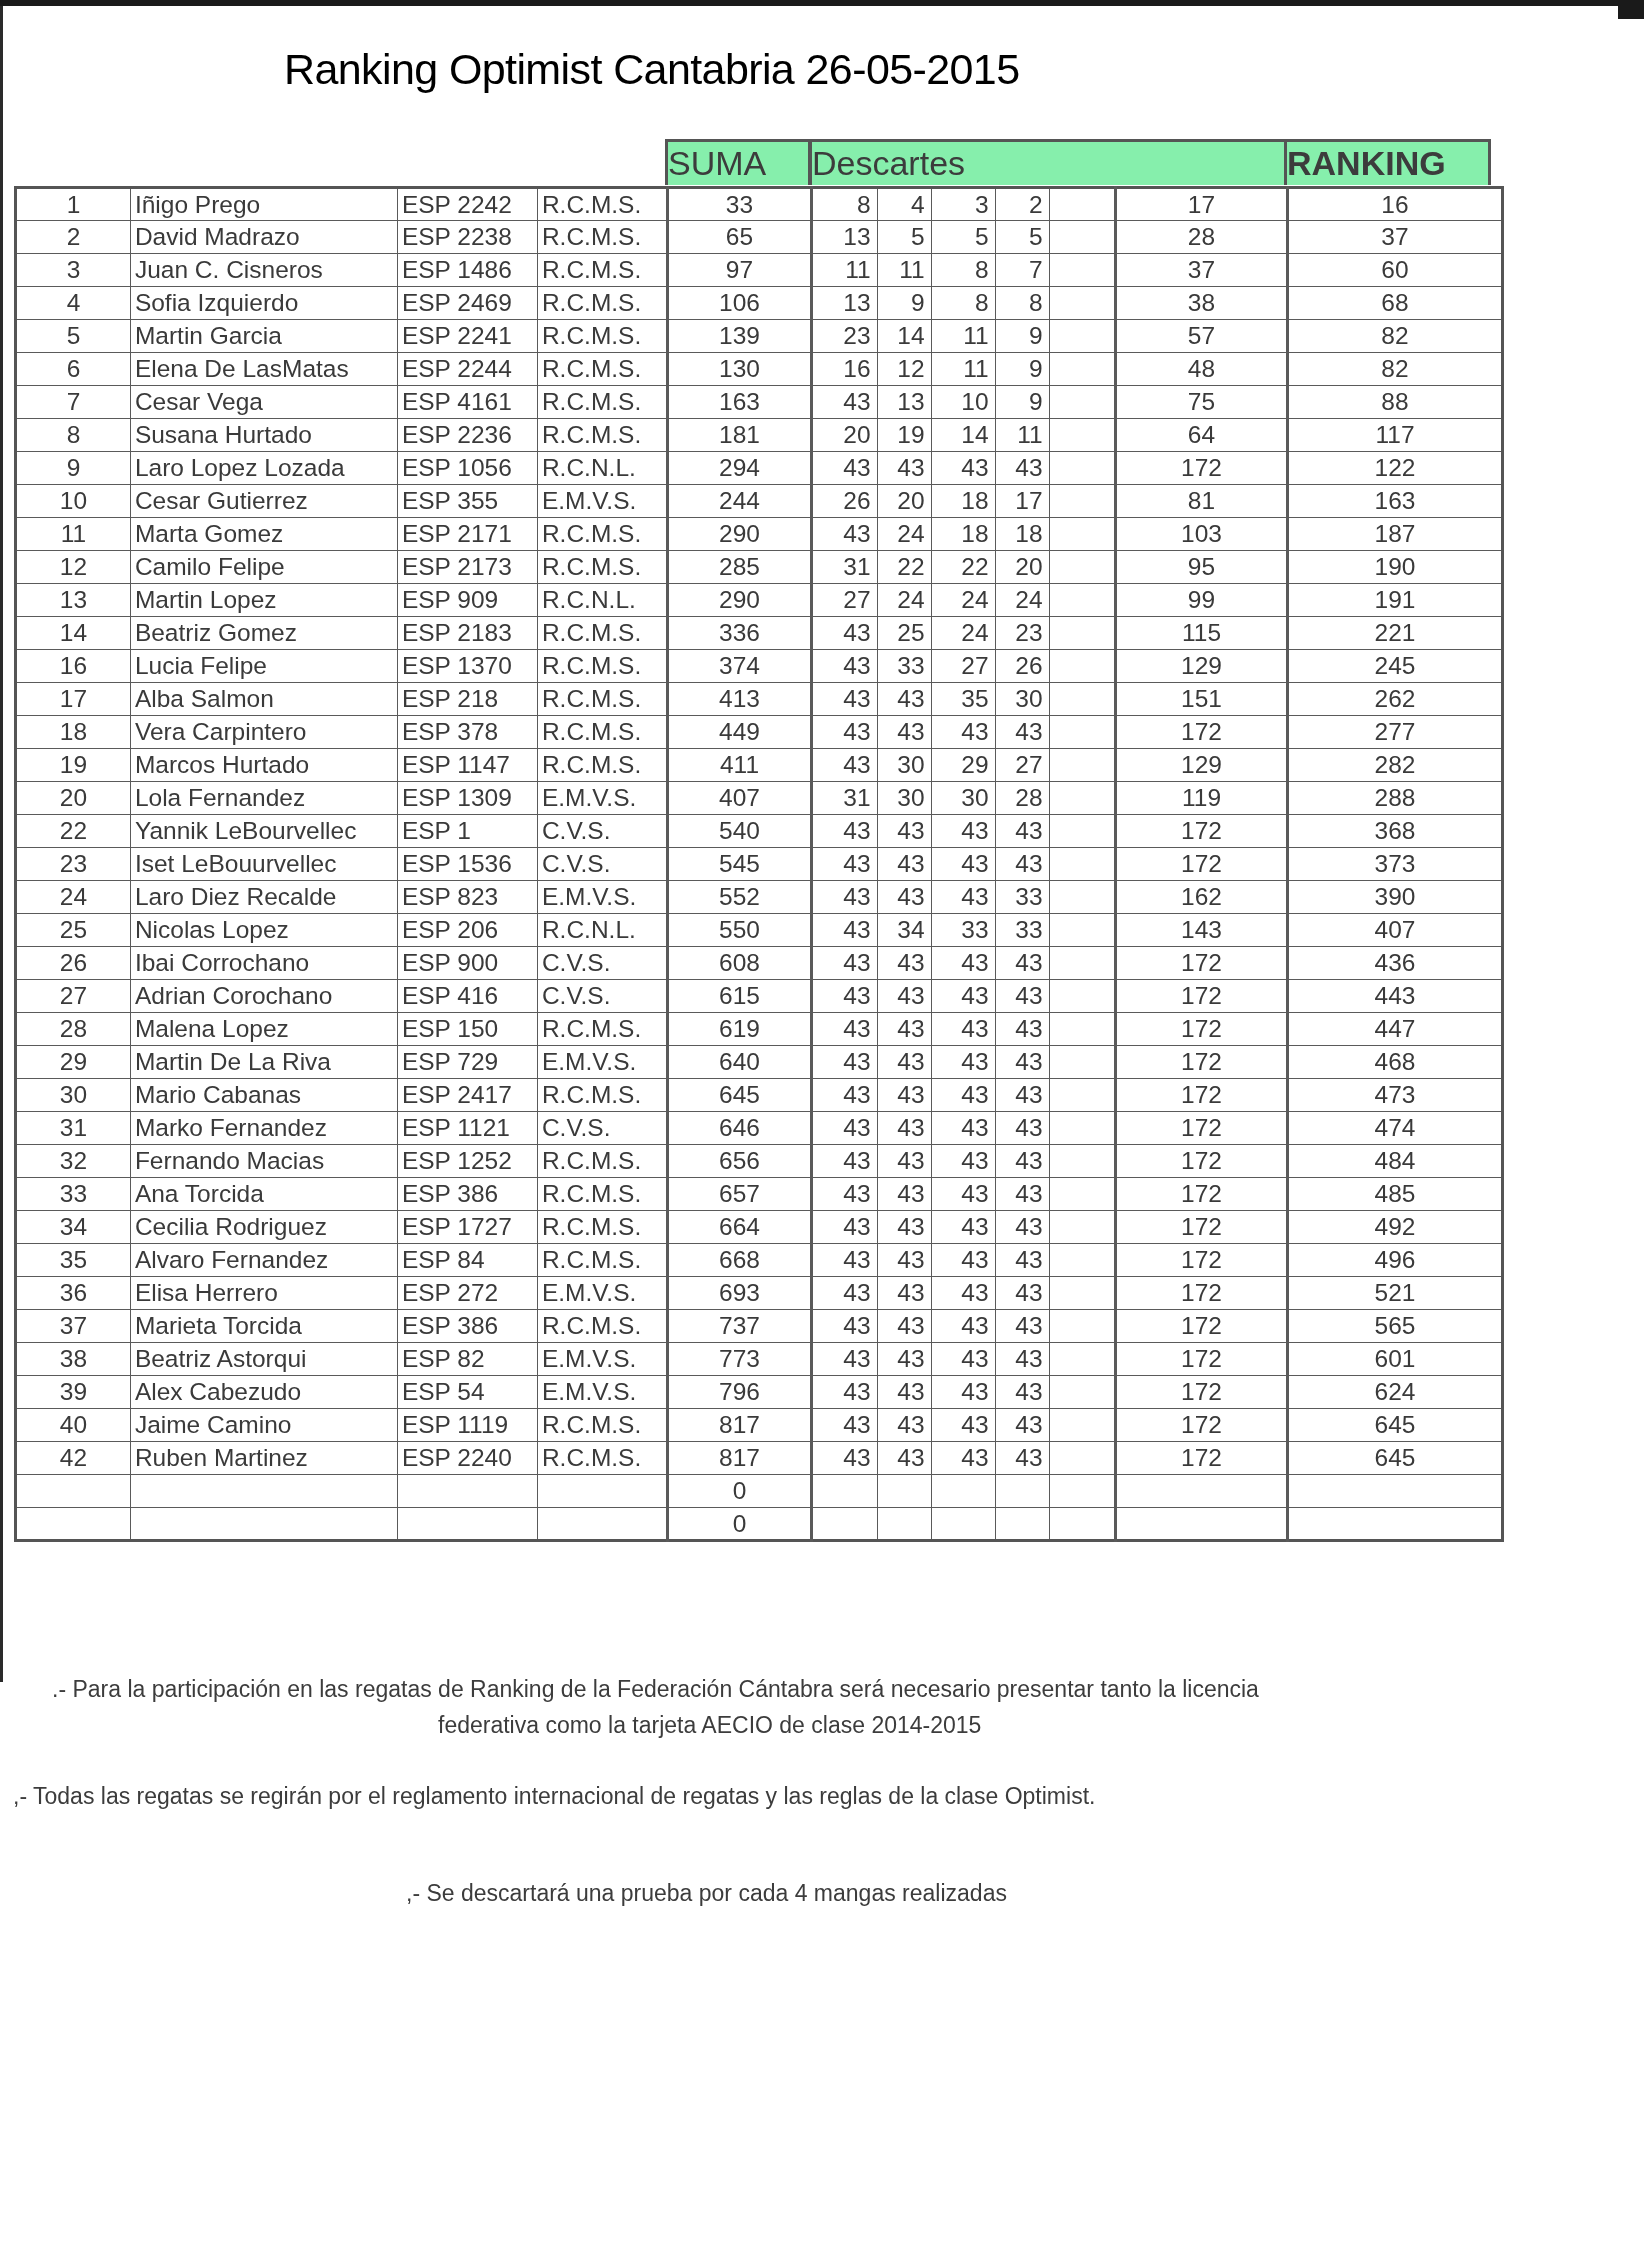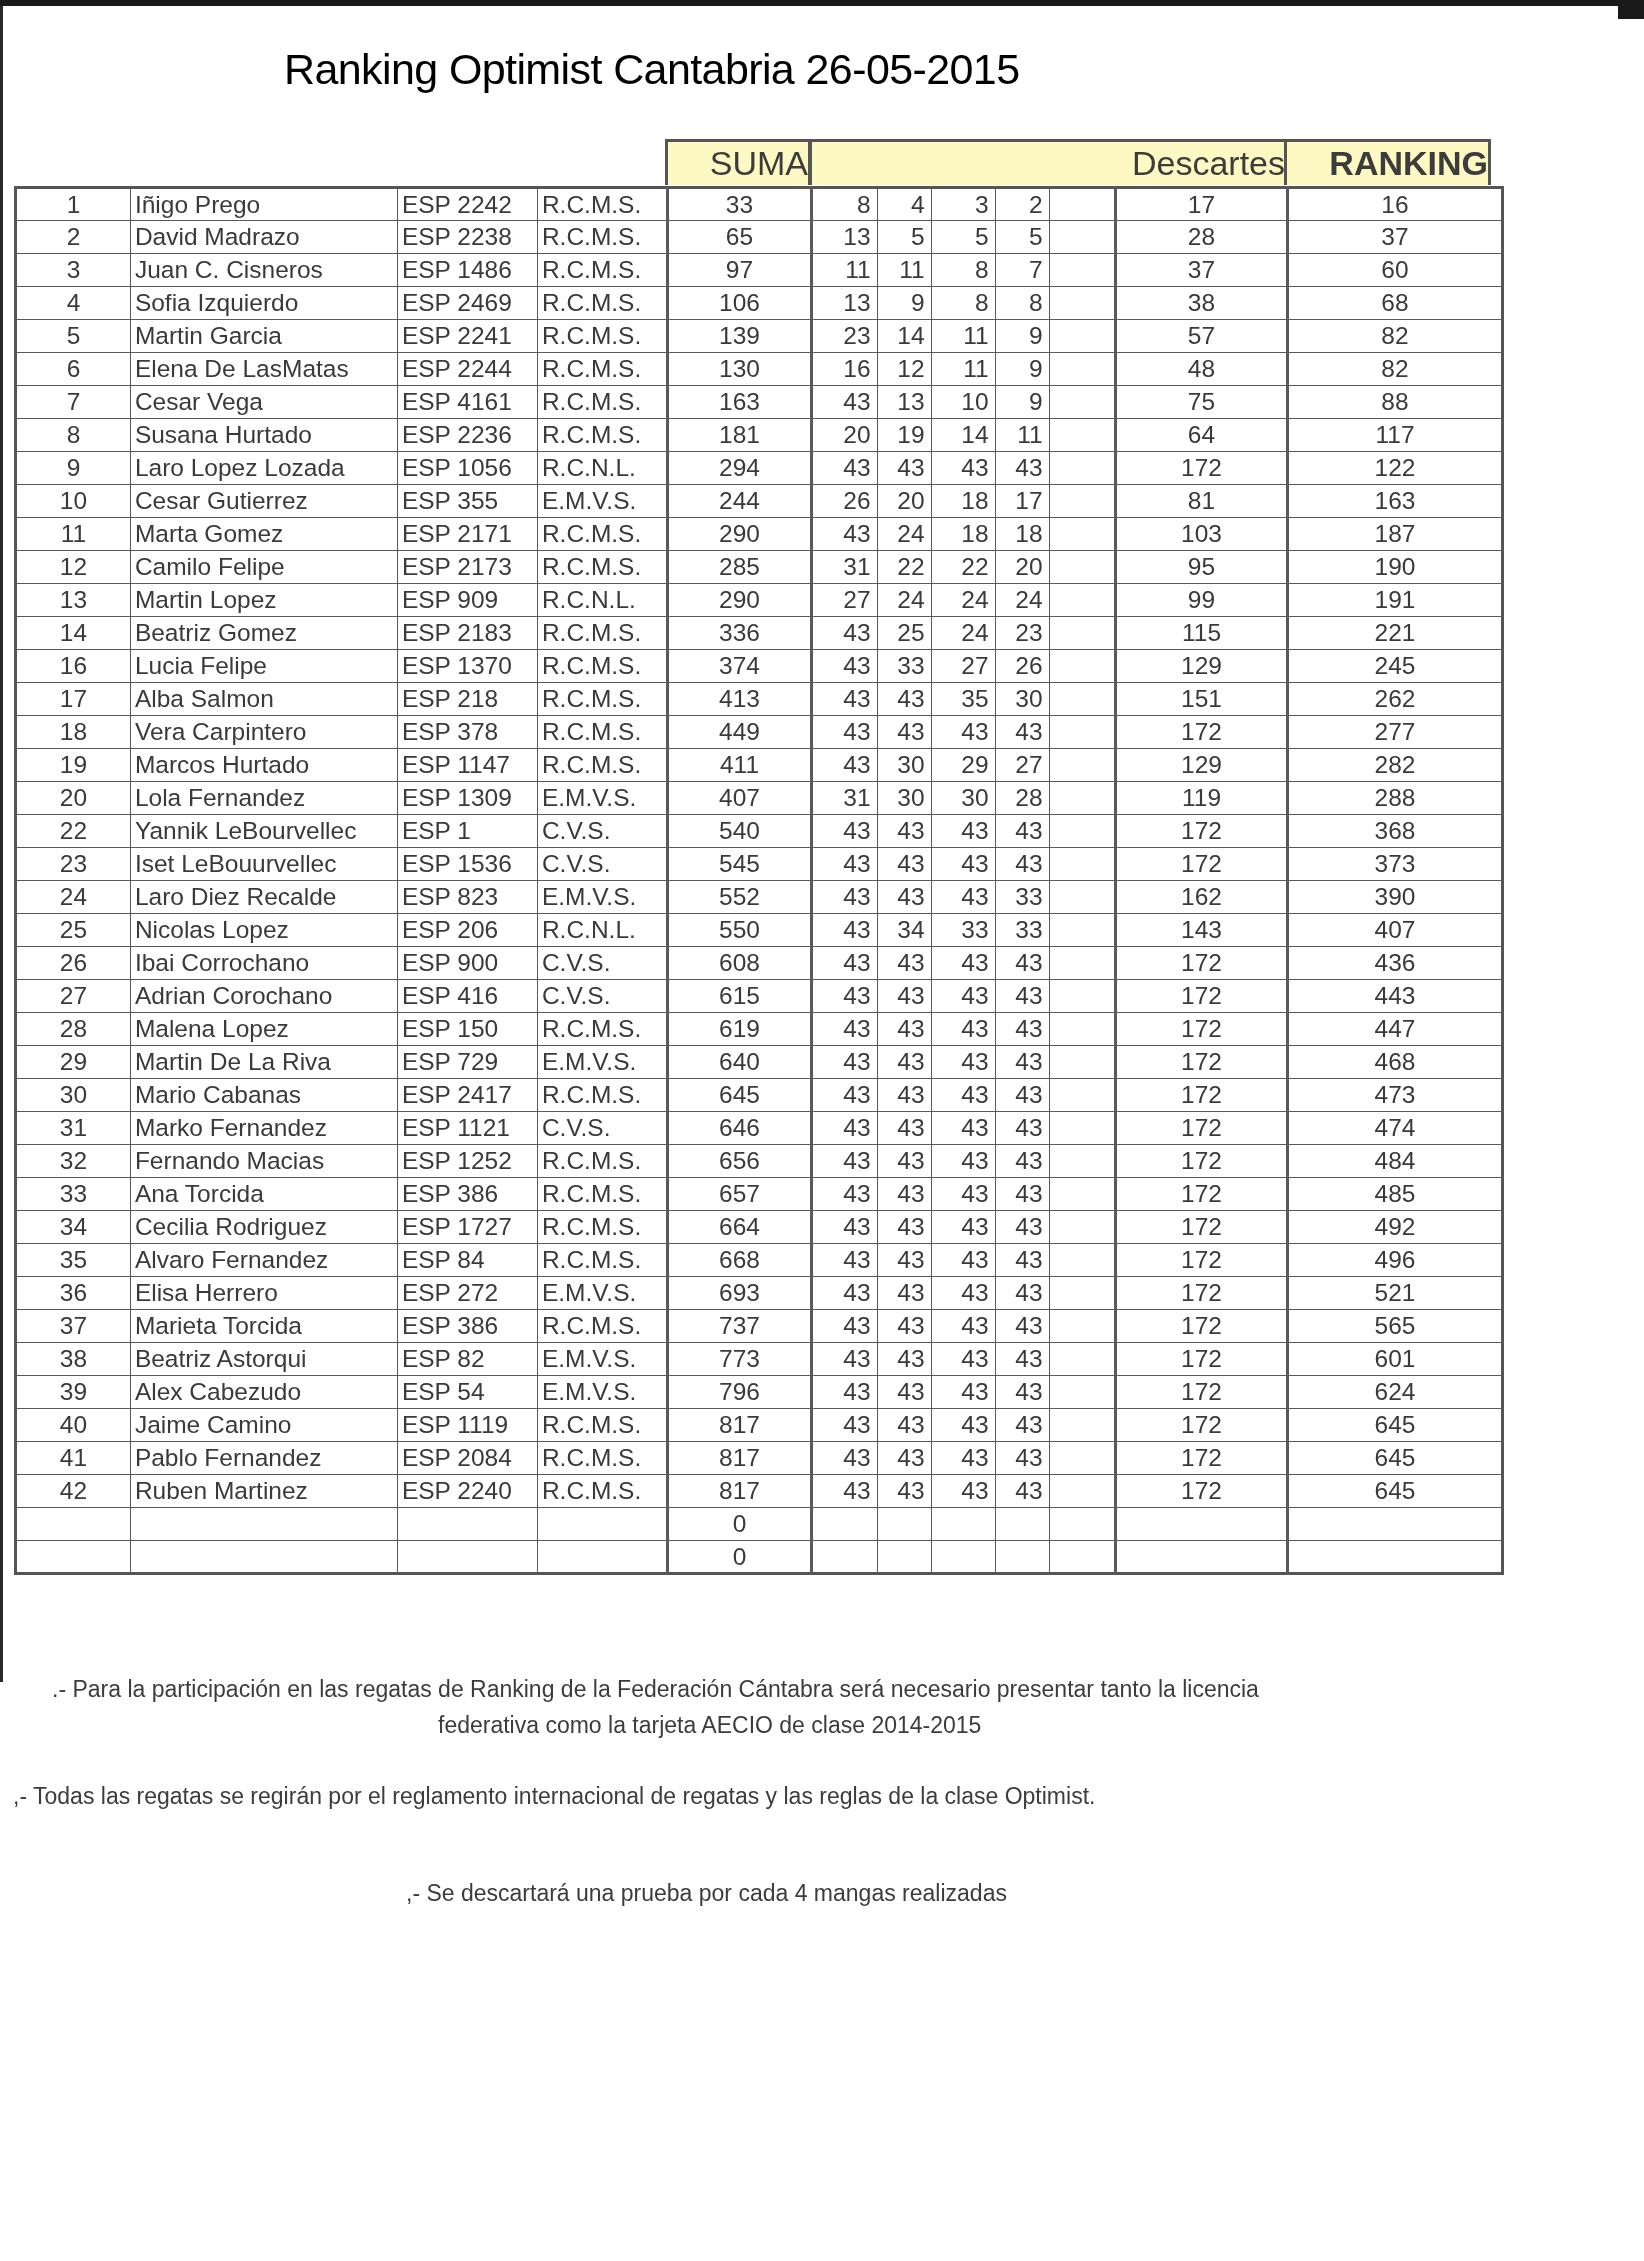--- a/index.html
+++ b/index.html
@@ -4,22 +4,22 @@
 <style>
   html, body { margin: 0; padding: 0; background: #ffffff; }
   body { width: 1644px; height: 2261px; position: relative; overflow: hidden;
          font-family: "Liberation Sans", sans-serif; color: #3a3a3a; }
   .topbar { position: absolute; left: 0; top: 0; width: 1644px; height: 6.4px; background: #1a1a1a; }
   .topbar-right { position: absolute; right: 0; top: 0; width: 26px; height: 19.3px; background: #1a1a1a; }
   .leftedge { position: absolute; left: 0; top: 6.4px; width: 2.6px; height: 1676px; background: #2a2a2a; }
   .title { position: absolute; left: 284px; top: 45px; font-size: 43px; color: #000000;
            letter-spacing: -0.6px; white-space: nowrap; }
   .hdr { position: absolute; top: 139px; height: 46px; border: 3.2px solid #555; border-bottom: none;
-         box-sizing: border-box; display: flex; align-items: center; justify-content: flex-end;
-         font-size: 34px; color: #3c3c3c; background: #fef9c3; }
+         box-sizing: border-box; display: flex; align-items: center; justify-content: flex-start;
+         font-size: 34px; color: #3c3c3c; background: #86efac; }
   .hdr.bold { font-weight: bold; }
   table.grid { position: absolute; left: 14px; top: 186px; border-collapse: collapse;
                table-layout: fixed; width: 1487px; }
   table.grid td { border: 1.9px solid #5a5a5a; height: 29px; padding: 0 3.9px; font-size: 24.5px;
                   color: #3a3a3a; white-space: nowrap; overflow: hidden; box-sizing: border-box; }
   table.grid tr { height: 33px; }
   table.grid td.c { text-align: center; }
   table.grid td.l { text-align: left; }
   table.grid td.r { text-align: right; padding-right: 6.4px; }
   table.grid td.thick-l { border-left-width: 3.2px; }
@@ -588,34 +588,20 @@
         <td class="c thick-l">817</td>
         <td class="r thick-l">43</td>
         <td class="r">43</td>
         <td class="r">43</td>
         <td class="r">43</td>
         <td class="r"></td>
         <td class="c thick-l">172</td>
         <td class="c thick-l">645</td>
       </tr>
       <tr>
-        <td class="c">41</td>
-        <td class="l">Pablo Fernandez</td>
-        <td class="l">ESP 2084</td>
-        <td class="l">R.C.M.S.</td>
-        <td class="c thick-l">817</td>
-        <td class="r thick-l">43</td>
-        <td class="r">43</td>
-        <td class="r">43</td>
-        <td class="r">43</td>
-        <td class="r"></td>
-        <td class="c thick-l">172</td>
-        <td class="c thick-l">645</td>
-      </tr>
-      <tr>
         <td class="c">42</td>
         <td class="l">Ruben Martinez</td>
         <td class="l">ESP 2240</td>
         <td class="l">R.C.M.S.</td>
         <td class="c thick-l">817</td>
         <td class="r thick-l">43</td>
         <td class="r">43</td>
         <td class="r">43</td>
         <td class="r">43</td>
         <td class="r"></td>

